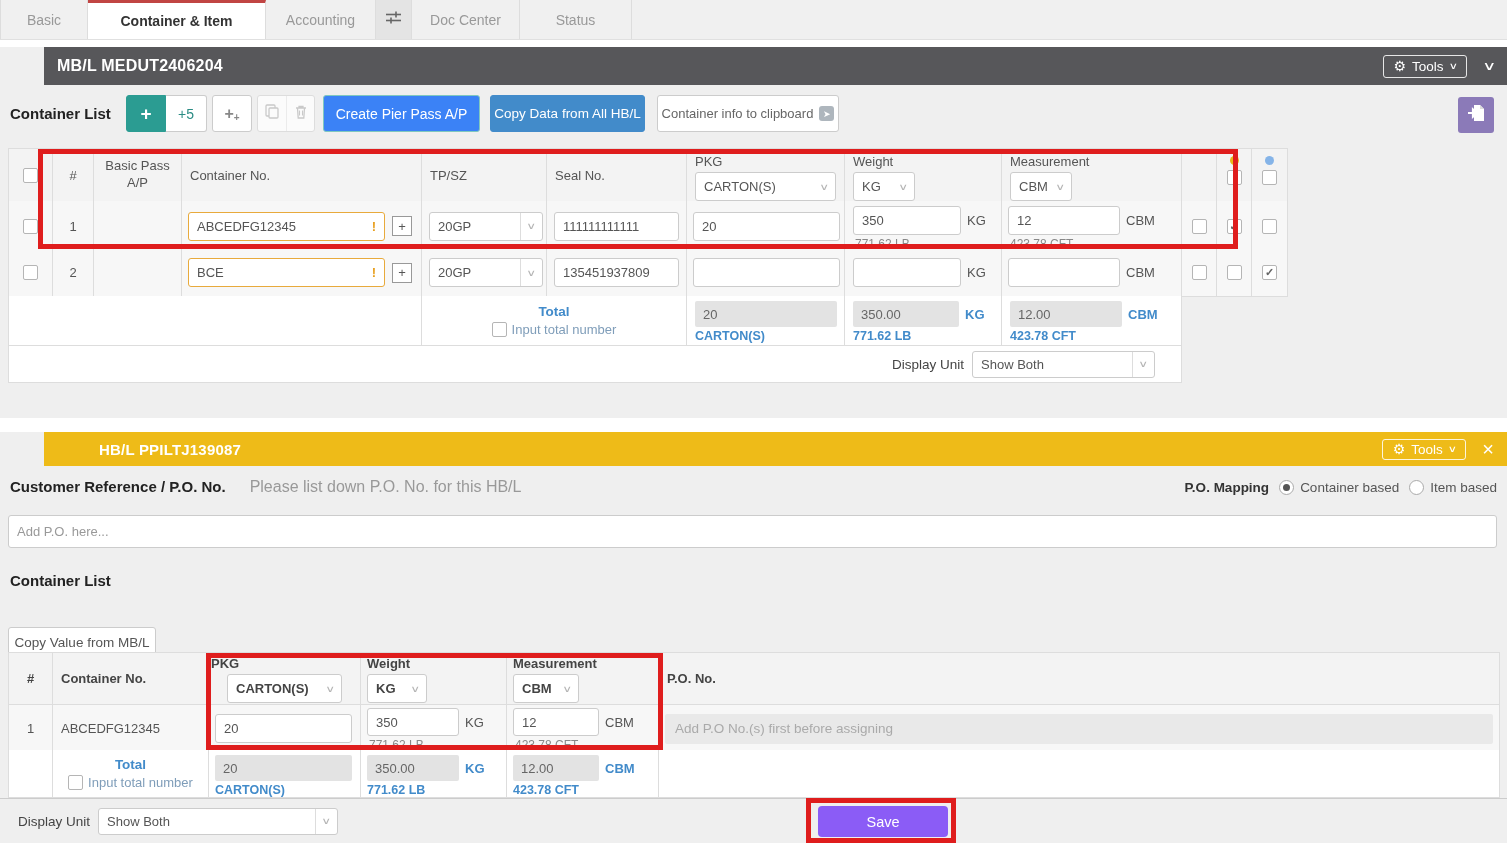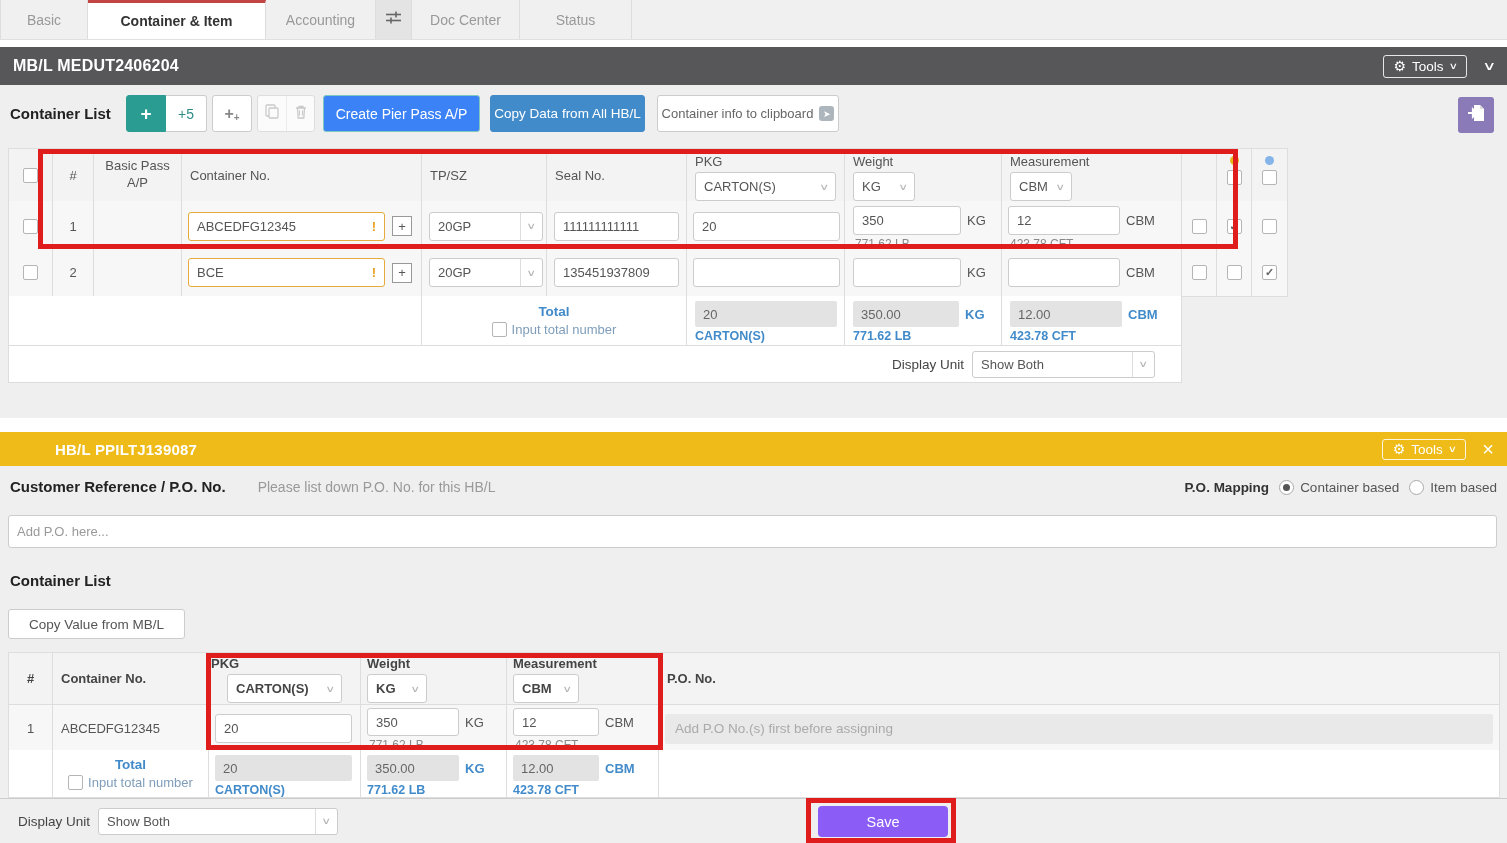--- a/index.html
+++ b/index.html
@@ -11,21 +11,21 @@
   
   .tabbar { position:absolute; left:0; top:0; width:1507px; height:40px;
     background:#f0f0f0; border-bottom:1px solid #e0e0e0; display:flex; align-items:stretch; }
   .tab { display:flex; align-items:center; justify-content:center; font-size:14px; color:#999;
     border-right:1px solid #ddd; background:#f0f0f0; cursor:pointer; padding:0 4px; }
   .tab:first-child { border-left:1px solid #ddd; }
   .tab.active { background:#fff; color:#333; font-weight:bold; border-top:3px solid #c14543; border-bottom:none; }
   .tab-icon-box { width:36px; display:flex; align-items:center; justify-content:center;
     background:#e4e4e4; border-right:1px solid #ddd; cursor:pointer; }
   
-  .panel { position:absolute; left:0; width:1507px; background:#efefef; }
+  .panel { position:absolute; left:0; width:1507px; background:#efefef;padding-left:44px; }
   #mbl-panel { top:47px; height:371px; }
   #hbl-panel { top:432px; height:411px; }
   .titlebar { height:38px; display:flex; align-items:center; padding:0 13px; color:#fff; }
   #mbl-bar { background:#57575a; }
   #hbl-bar { background:#eebb18; height:34px; }
   .bar-title { font-size:16px; font-weight:bold; letter-spacing:.2px; }
   .bar-right { margin-left:auto; display:flex; align-items:center; }
   .tools-btn { display:flex; align-items:center; gap:6px; border:1px solid rgba(255,255,255,.85);
     border-radius:3px; padding:3px 10px; font-size:13.5px; color:#fff; cursor:pointer; background:transparent; }
   .gear { font-size:14px; line-height:1; }
@@ -101,27 +101,27 @@
     padding:0 8px; font-size:13px; color:#666; }
   .tot-cell { padding:5px 8px 0 8px; }
   .tot-line1 { display:flex; align-items:center; }
   .tot-sub { font-size:12.5px; margin-top:2px; }
   
   .durow { position:absolute; left:8px; background:#fff; border-left:1px solid #ddd; border-right:1px solid #ddd;
     border-bottom:1px solid #ddd; display:flex; align-items:center; justify-content:flex-end; }
   .du-lbl { font-size:13.5px; color:#444; margin-right:8px; }
   
   .cust-row { position:absolute; left:10px; top:46px; right:10px; display:flex; align-items:baseline; }
-  .cust-hint { font-size:14px; color:#999; margin-left:32px; }
+  .cust-hint { font-size:16px; color:#999; margin-left:24px; }
   .po-map { margin-left:auto; display:flex; align-items:center; gap:10px; }
   .po-map-lbl { font-size:13.5px; font-weight:bold; color:#333; }
   .radio-item { display:flex; align-items:center; gap:6px; font-size:13.5px; color:#555; cursor:pointer; }
   .po-input { position:absolute; left:8px; top:83px; width:1489px; height:33px; }
   .po-input .ph { color:#999; }
-  .btn-copyval { position:absolute; left:8px; top:177px; width:177px; height:30px; }
+  .btn-copyval { position:absolute; left:8px; top:195px; width:148px; height:30px; }
   .po-disabled { background:#e9e9e9; border-radius:2px; height:30px; display:flex; align-items:center;
     padding:0 10px; font-size:13.5px; color:#aaa; }
   .hbl-du { position:absolute; left:0; top:366px; width:1507px; height:45px; background:#efefef;
     border-top:1px solid #ccc; display:flex; align-items:center; }
   .btn-save { position:absolute; left:818px; top:374px; width:130px; height:31px; background:#8b5cf6;
     border:none; border-radius:4px; color:#fff; font-size:14.5px; display:flex; align-items:center;
     justify-content:center; cursor:pointer; font-family:inherit; }
   
   .anno { position:absolute; border:5px solid #df1d1d; pointer-events:none; z-index:20; }
   #anno-1 { left:38px; top:149px; width:1200px; height:100px; }

